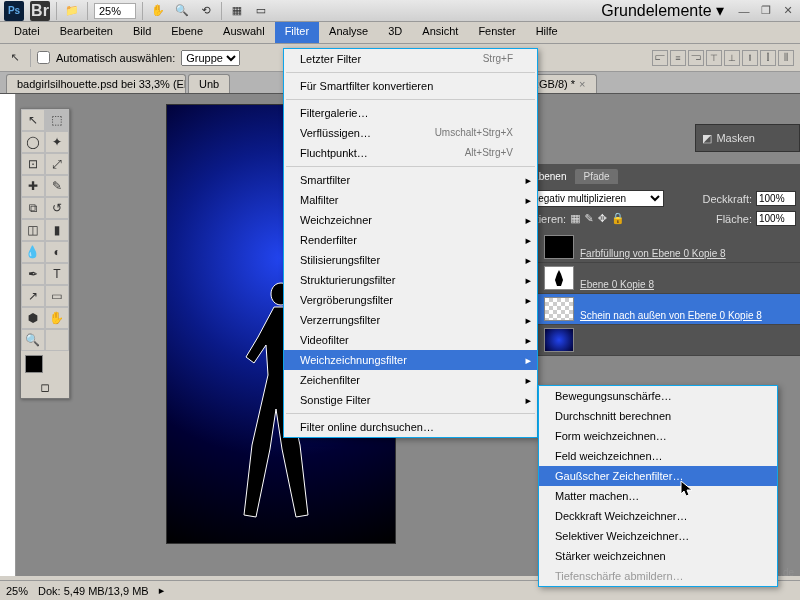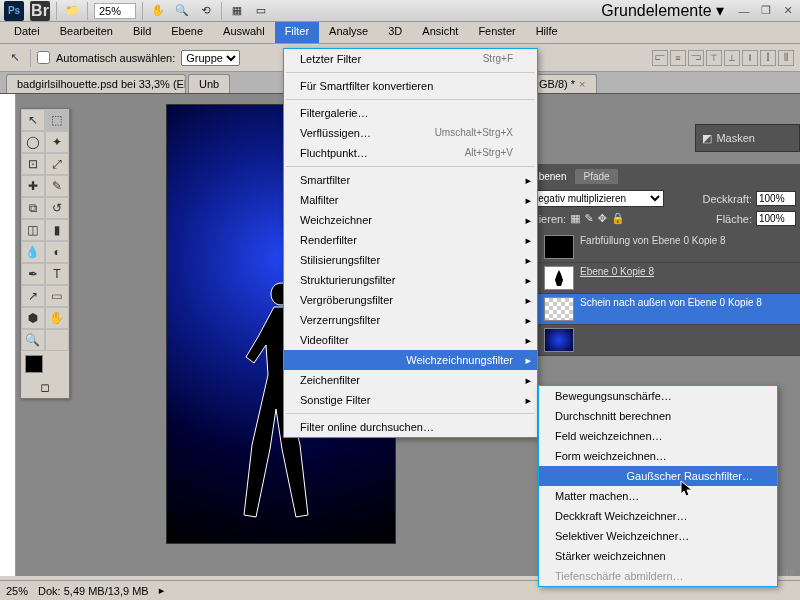--- a/index.html
+++ b/index.html
@@ -32,31 +32,31 @@
 .swatch .fg { width:18px;height:18px;background:#000;border:1px solid #888; }
 .panels { position:absolute; right:0; top:98px; width:280px; background:#535353; z-index:4; }
 .panel-tabs { background:#535353; display:flex; height:20px; align-items:flex-end; padding-left:4px; gap:1px; }
 .ptab { background:#6f6f6f; color:#ddd; padding:2px 8px; font-size:10px; border-radius:2px 2px 0 0; }
 .ptab.active { background:#535353; color:#fff; }
 .panel-body { background:#535353; color:#ddd; padding:4px; font-size:10px; }
 .prow { display:flex; align-items:center; gap:4px; padding:2px 0; }
 .prow label { color:#ddd; }
 .prow select, .prow input { font-size:10px; padding:1px 2px; border:1px solid #333; background:#fff; }
 .layers { background:#535353; }
-.layer { display:flex; align-items:flex-start; gap:6px; padding:3px 4px; border-bottom:1px solid #444; color:#ddd; }
+.layer { display:flex; align-items:flex-end; gap:6px; padding:3px 4px; border-bottom:1px solid #444; color:#ddd;text-decoration:underline; }
 .layer.sel { background:#3874d6; color:#fff; }
 .layer .eye { width:14px; text-align:center; }
 .layer .thumb { width:30px; height:24px; background:#000; border:1px solid #888; display:flex;align-items:center;justify-content:center; }
 .layer .thumb.blue { background: radial-gradient(circle,#2244ee,#000033); }
 .layer .thumb.check { background: repeating-conic-gradient(#ccc 0 25%, #fff 0 50%) 0 0/8px 8px; }
 .layer .lname { font-size:10px; }
 .masken { position:absolute; right:0; top:128px; width:105px; height:28px; background:#535353; display:flex;align-items:center;padding:0 6px;gap:4px;color:#ddd;z-index:3;border:1px solid #333; }
 .menu { position:absolute; background:#f0f0f0; border:1px solid #0ea5e9; box-shadow:2px 2px 6px rgba(0,0,0,.35); z-index:20; min-width:240px; }
 .menu .row { padding:4px 24px 4px 16px; display:flex; justify-content:space-between; position:relative; }
-.menu .row:hover, .menu .row.hl { background:#3874d6; color:#fff;justify-content:flex-end; }
+.menu .row:hover, .menu .row.hl { background:#3874d6; color:#fff; }
 .menu .sep { height:1px; background:#ccc; margin:3px 2px; }
 .menu .arrow::after { content:"▸"; position:absolute; right:6px; }
 .menu .sc { color:#777; font-size:10px; }
 .statusbar { position:absolute; bottom:0; left:0; right:0; height:20px; background:#d4d0c8; border-top:1px solid #999; display:flex; align-items:center; padding:0 6px; gap:10px; font-size:10px; }
 .align-icons { margin-left:auto; display:flex; gap:2px; }
 .align-icons span { width:16px;height:16px;border:1px solid #999;display:flex;align-items:center;justify-content:center;font-size:9px;color:#555; }
 .watermark { position:absolute; right:6px; bottom:22px; color:#999; font-size:10px; opacity:.5; z-index:1; }
 .cursor { position:absolute; width:14px; height:18px; z-index:30; }
 </style>
 </head>
@@ -316,27 +316,27 @@
 </div>
 
 <div class="menu" style="left:538px; top:385px; width:210px">
   <div class="row">
       <span>Bewegungsunschärfe…</span>
     </div>
   <div class="row">
       <span>Durchschnitt berechnen</span>
     </div>
   <div class="row">
+      <span>Form weichzeichnen…</span>
+    </div>
+  <div class="row">
       <span>Feld weichzeichnen…</span>
     </div>
-  <div class="row">
-      <span>Form weichzeichnen…</span>
-    </div>
   <div class="row hl">
-      <span>Gaußscher Rauschfilter…</span>
+      <span>Gaußscher Zeichenfilter…</span>
     </div>
   <div class="row">
       <span>Matter machen…</span>
     </div>
   <div class="row">
       <span>Deckkraft Weichzeichner…</span>
     </div>
   <div class="row">
       <span>Selektiver Weichzeichner…</span>
     </div>

